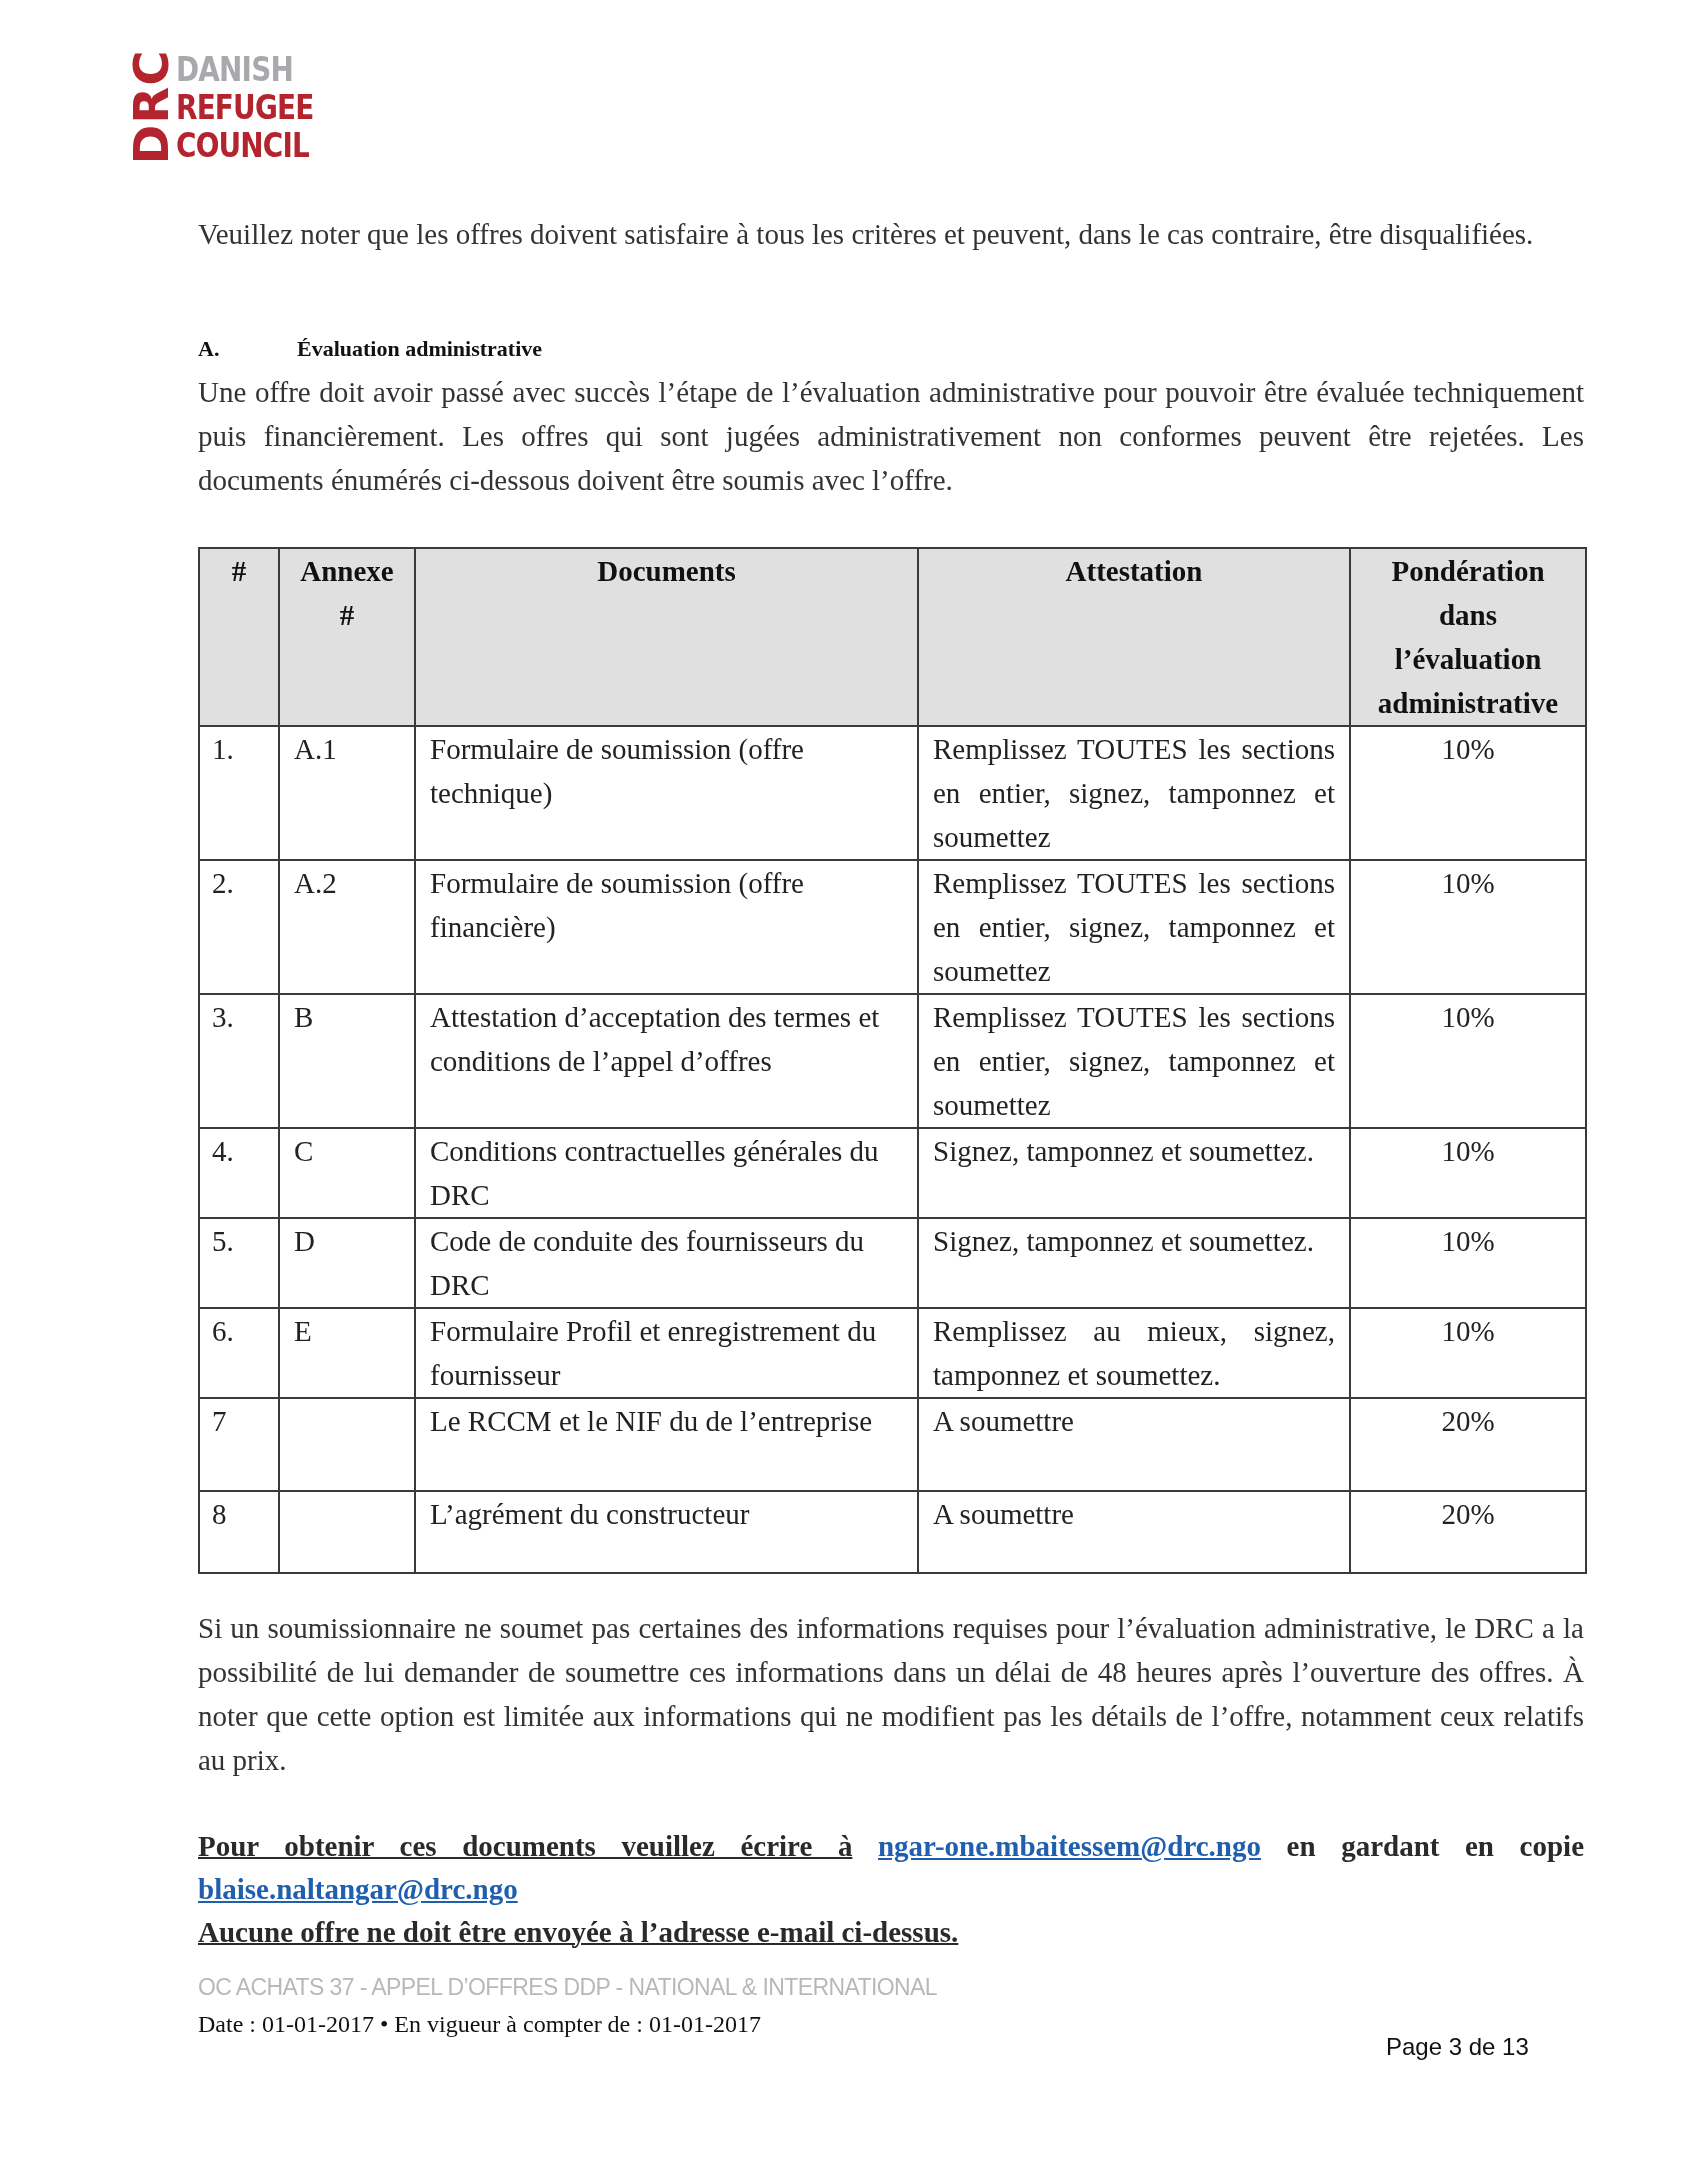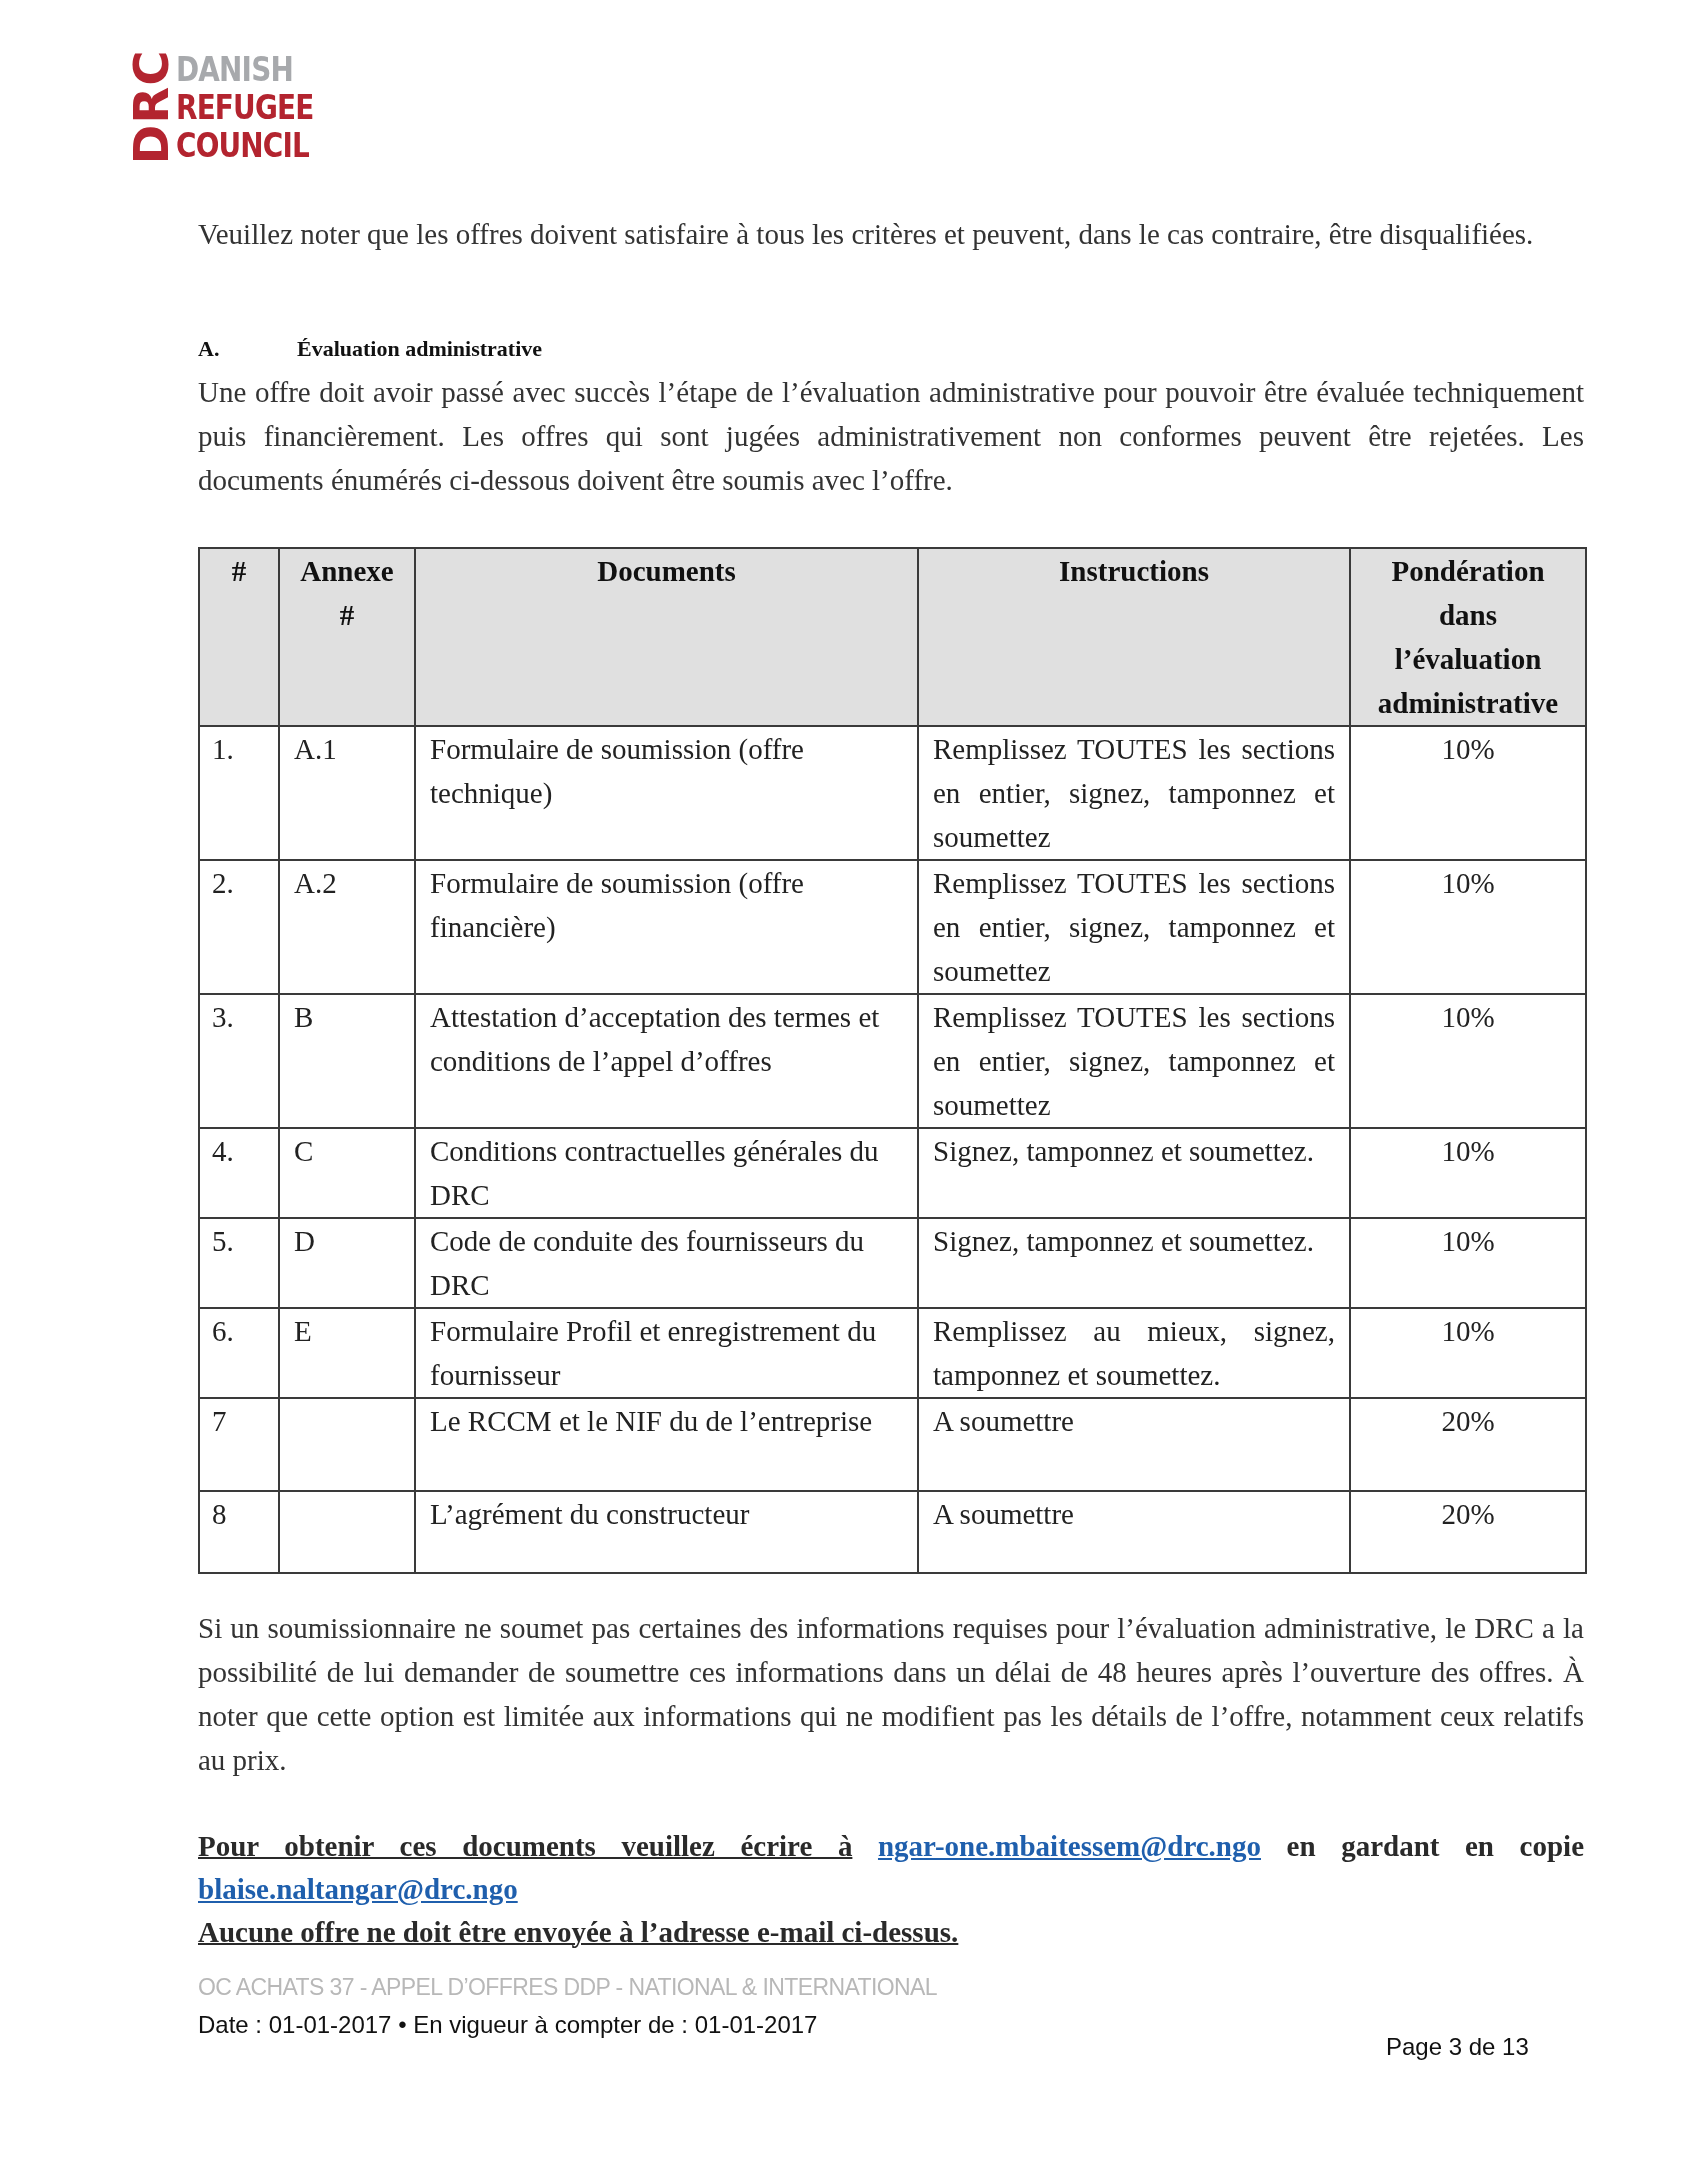--- a/index.html
+++ b/index.html
@@ -70,21 +70,21 @@
   .contact .email { color: #1f5fad; }
 
   
   .footer-ref {
     position: absolute; left: 198px; top: 1974px;
     font-family: "Liberation Sans", sans-serif; font-size: 23px; color: #b8b8b8;
     letter-spacing: -0.6px; white-space: nowrap;
   }
   .footer-date {
     position: absolute; left: 198px; top: 2011px;
-    font-family: Liberation Sans, sans-serif; font-size: 24px; color: #111111;
+    font-family: Liberation Serif, serif; font-size: 24px; color: #111111;
     white-space: nowrap;
   }
   .footer-page {
     position: absolute; left: 1386px; top: 2011px;
     font-family: "Liberation Sans", sans-serif; font-size: 24px; color: #111111;
     white-space: nowrap;
     margin-top: 22px;
   }
 </style>
 </head>
@@ -115,21 +115,21 @@
       <col class="col-annex">
       <col class="col-doc">
       <col class="col-instr">
       <col class="col-weight">
   </colgroup>
   <thead>
     <tr class="hdr">
       <th>#</th>
       <th>Annexe #</th>
       <th>Documents</th>
-      <th>Instructions</th>
+      <th>Attestation</th>
       <th>Pondération dans l’évaluation administrative</th>
     </tr>
   </thead>
   <tbody>
     <tr style="height:132px">
       <td class="c-num">1.</td>
       <td class="c-annex">A.1</td>
       <td class="c-doc">Formulaire de soumission (offre technique)</td>
       <td class="c-instr">Remplissez TOUTES les sections en entier, signez, tamponnez et soumettez</td>
       <td class="c-weight">10%</td>

